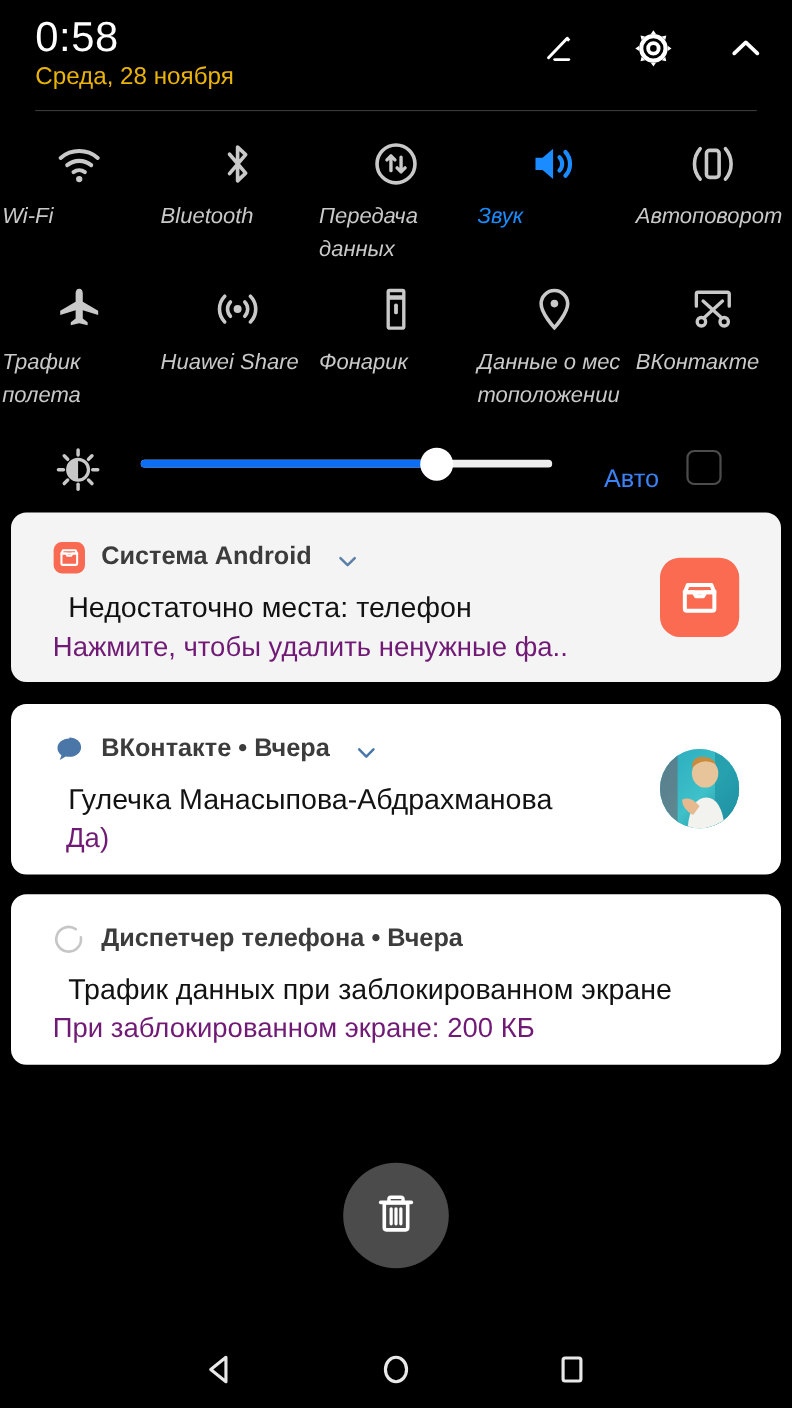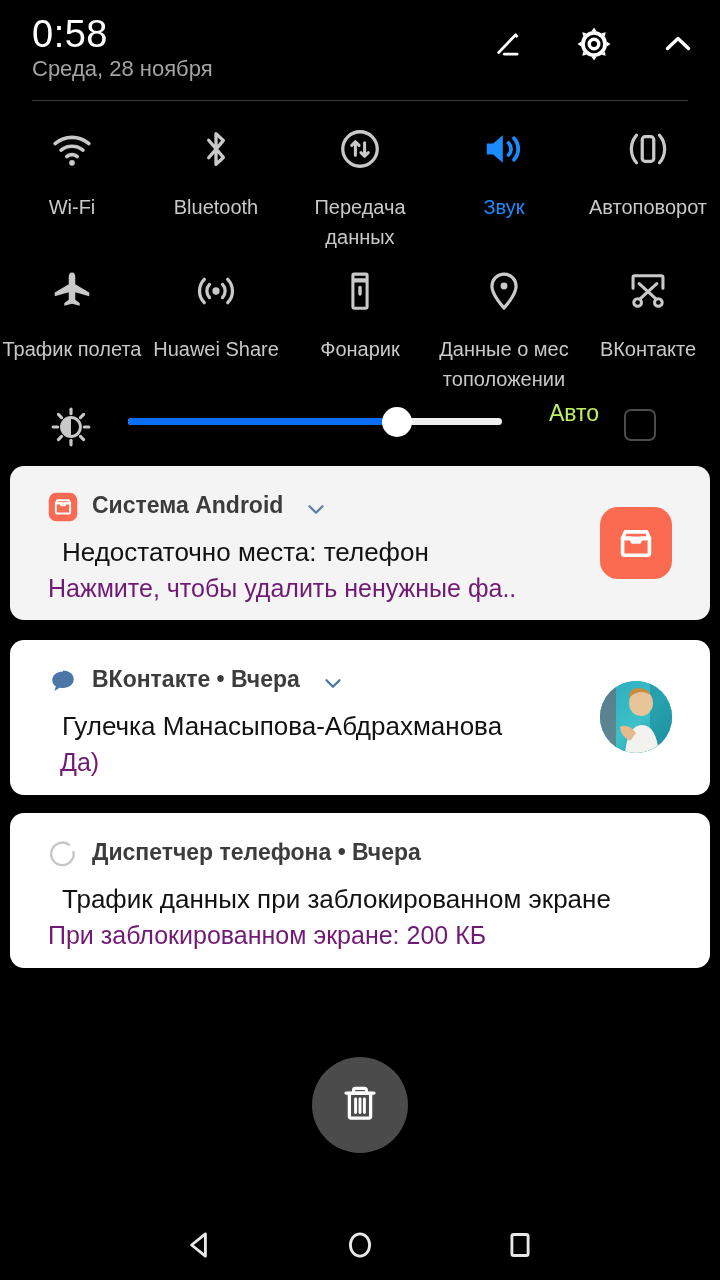--- a/index.html
+++ b/index.html
@@ -13,54 +13,54 @@
 
   
   .header { position:absolute; top:0; left:0; width:720px; height:104px; }
   .clock {
     position:absolute; left:32px; top:12px;
     font-size:38px; color:#ffffff; font-weight:400; letter-spacing:0.5px;
     line-height:44px;
   }
   .datetext {
     position:absolute; left:32px; top:56px;
-    font-size:22px; color:#a3a3a3; font-weight:400; line-height:26px;
+    font-size:22px; color:#eab308; font-weight:400; line-height:26px;
   }
   .hdr-icons { position:absolute; right:22px; top:24px; display:flex; align-items:center; gap:44px; }
   .hdr-icon { width:40px; height:40px; display:flex; align-items:center; justify-content:center; }
   .divider {
     position:absolute; left:32px; top:100px; width:656px; height:1px;
     background:#3a3a3a;
   }
 
   
   .tiles { position:absolute; left:0; top:118px; width:720px; }
   .tilerow { display:flex; width:720px; }
   .tile { width:144px; display:flex; flex-direction:column; align-items:center; }
   .tile-ico { height:62px; display:flex; align-items:center; justify-content:center; }
   .tile-lbl {
-    margin-top:12px; font-size:20px; color:#c9c9c9; text-align:center;
-    line-height:30px; width:140px; white-space:pre-line;
+    margin-top:2px; font-size:20px; color:#c9c9c9; text-align:left;
+    line-height:30px; width:140px; white-space:pre-line;font-style:italic;
   }
   .tile.active .tile-lbl { color:#1a8cff; }
   .tilerow.row2 { margin-top:8px; }
 
   
   .bright { position:absolute; left:0; top:396px; width:720px; height:60px; }
   .sun { position:absolute; left:48px; top:10px; width:46px; height:42px; }
   .track {
     position:absolute; left:128px; top:418px; width:374px; height:7px;
     background:#eeeeee; border-radius:4px;
   }
   .fill { position:absolute; left:0; top:0; height:7px; background:#0b6ef5; border-radius:4px; }
   .thumb {
     position:absolute; top:407px; width:30px; height:30px; border-radius:50%;
     background:#ffffff;
   }
-  .auto-lbl { position:absolute; left:549px; top:400px; font-size:23px; color:#bef264; }
+  .auto-lbl { position:absolute; left:549px; top:422px; font-size:23px; color:#3b82f6; }
   .auto-box {
     position:absolute; left:624px; top:409px; width:32px; height:32px;
     border:2px solid #4c4c4c; border-radius:7px; background:transparent;
   }
 
   
   .card {
     position:absolute; left:10px; width:700px;
     background:#ffffff; border-radius:14px; overflow:hidden;
   }

